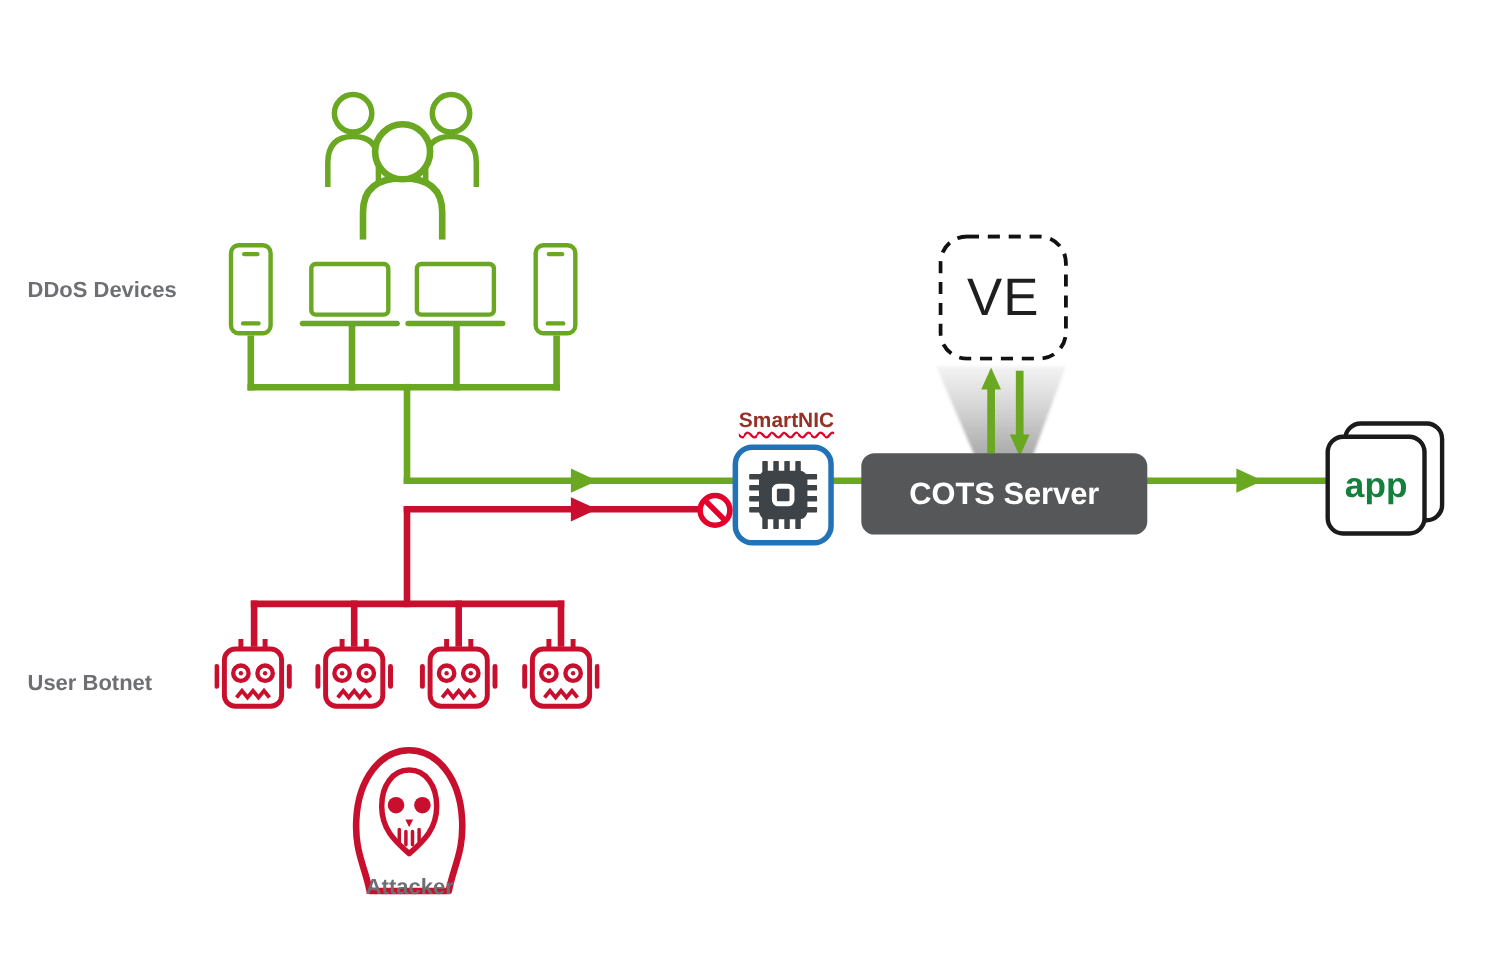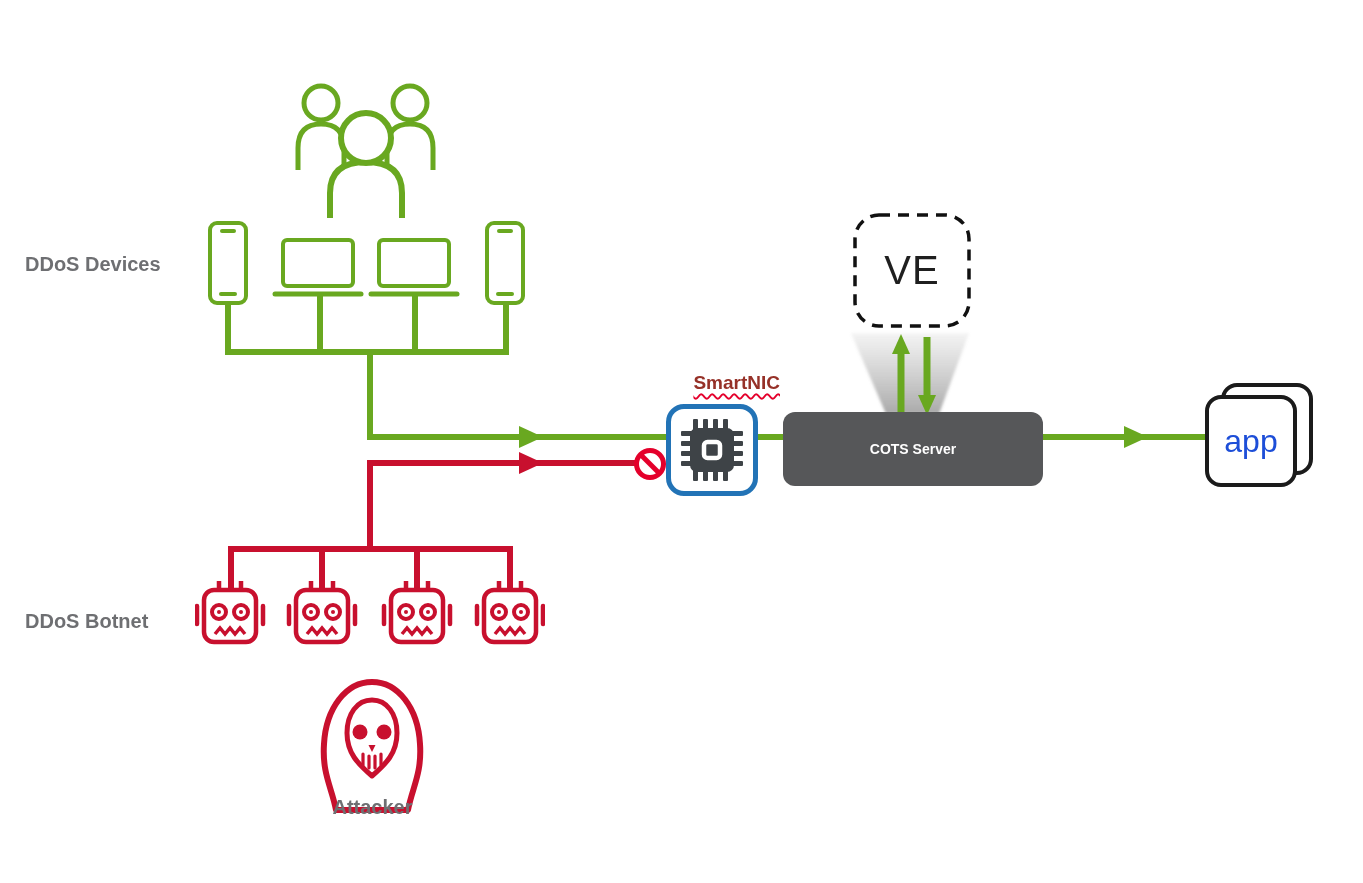--- a/index.html
+++ b/index.html
@@ -22,46 +22,46 @@
   .fr { fill:var(--red,#C8102E); }
   .fn { fill:none; }
   .fw { fill:#ffffff; }
   .smartnic-box {
     position:absolute; left:666px; top:404px; width:92px; height:92px; z-index:2;
     border:5px solid var(--smartnic_blue,#2273B6); border-radius:18px; background:#fff;
     display:flex; align-items:center; justify-content:center;
   }
   .smartnic-label {
     position:absolute; left:650px; top:372px; width:130px; z-index:3;
-    text-align:right; font-weight:bold; font-size:19px;
+    text-align:center; font-weight:bold; font-size:19px;
     color:var(--smartnic_text,#963128);
     text-decoration-line:underline; text-decoration-style:wavy;
     text-decoration-color:var(--bright_red,#E4002B);
     text-decoration-thickness:2px; text-underline-offset:4px;
   }
   .server {
     position:absolute; left:783px; top:412px; width:260px; height:74px; z-index:2;
     background:var(--server_gray,#565759); border-radius:12px;
     display:flex; align-items:center; justify-content:center;
   }
-  .server-label { color:#fff; font-weight:bold; font-size:14px; }
+  .server-label { color:#fff; font-weight:bold; font-size:28px; }
   .ve { position:absolute; left:853px; top:213px; width:118px; height:115px; z-index:2; }
   .ve-label {
     position:absolute; left:0; top:0; width:100%; height:100%;
     display:flex; align-items:center; justify-content:center;
-    font-size:40px; letter-spacing:1px; color:var(--ink,#1F1F1F);
+    font-size:48px; letter-spacing:1px; color:var(--ink,#1F1F1F);
   }
   .app-group { position:absolute; left:1205px; top:383px; width:112px; height:108px; z-index:2; }
   .app-card {
     position:absolute; width:92px; height:92px; background:#fff;
     border:4px solid #1b1b1b; border-radius:16px;
   }
   .app-card.back  { left:16px; top:0; }
   .app-card.front { left:0; top:12px; display:flex; align-items:center; justify-content:center; }
-  .app-label { font-size:32px; color:#1d4ed8; }
+  .app-label { font-size:32px; color:#15803d;font-weight:bold; }
 </style>
 </head>
 <body>
 
 <div class="stage">
 
   <svg class="connectors" width="1363" height="883" viewBox="0 0 1363 883">
     <defs>
       <linearGradient id="funnelGrad" x1="0" y1="0" x2="0" y2="1">
         <stop offset="0" stop-color="#8a8a8a" stop-opacity="0.10"></stop>
@@ -237,17 +237,17 @@
   </div>
 
   <div class="app-group">
     <div class="app-card back"></div>
     <div class="app-card front">
       <span class="app-label">app</span>
     </div>
   </div>
 
   <div class="lbl" style="left:25px; top:253px;">DDoS Devices</div>
-  <div class="lbl" style="left:25px; top:610px;">DDoS Botnet</div>
+  <div class="lbl" style="left:25px; top:610px;">User Botnet</div>
   <div class="lbl center" style="left:300px; top:796px; width:145px;">Attacker</div>
   <div class="smartnic-label">SmartNIC</div>
 
 </div>
 
 </body></html>

